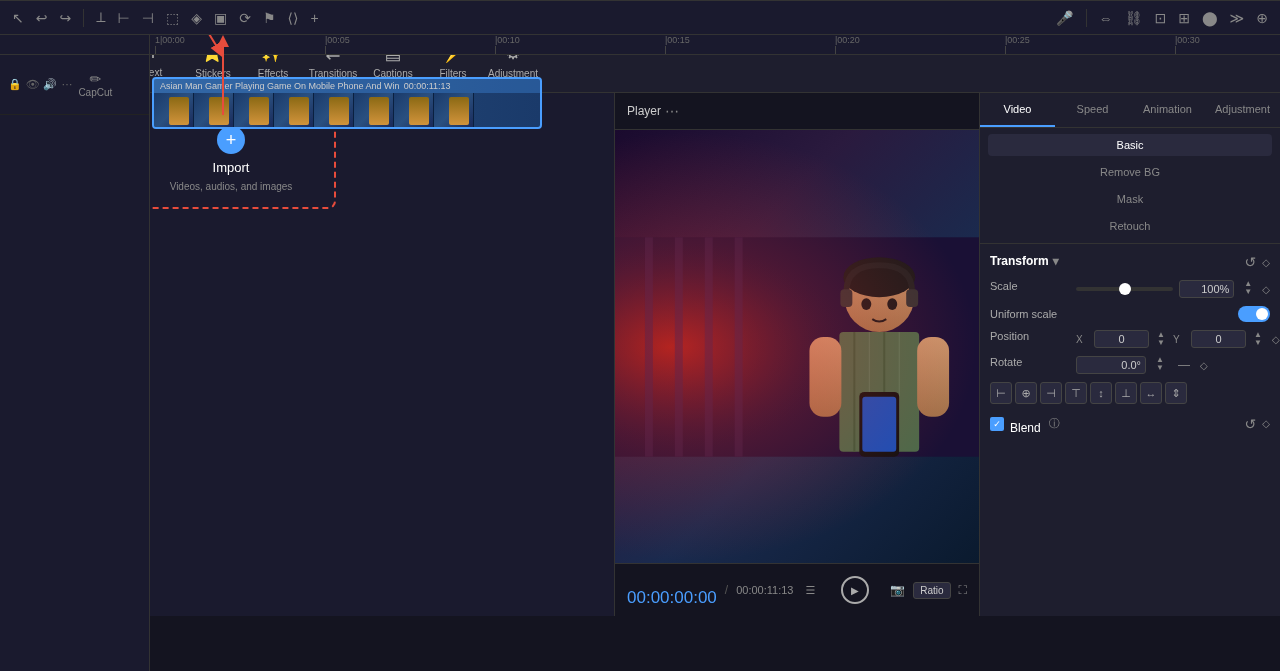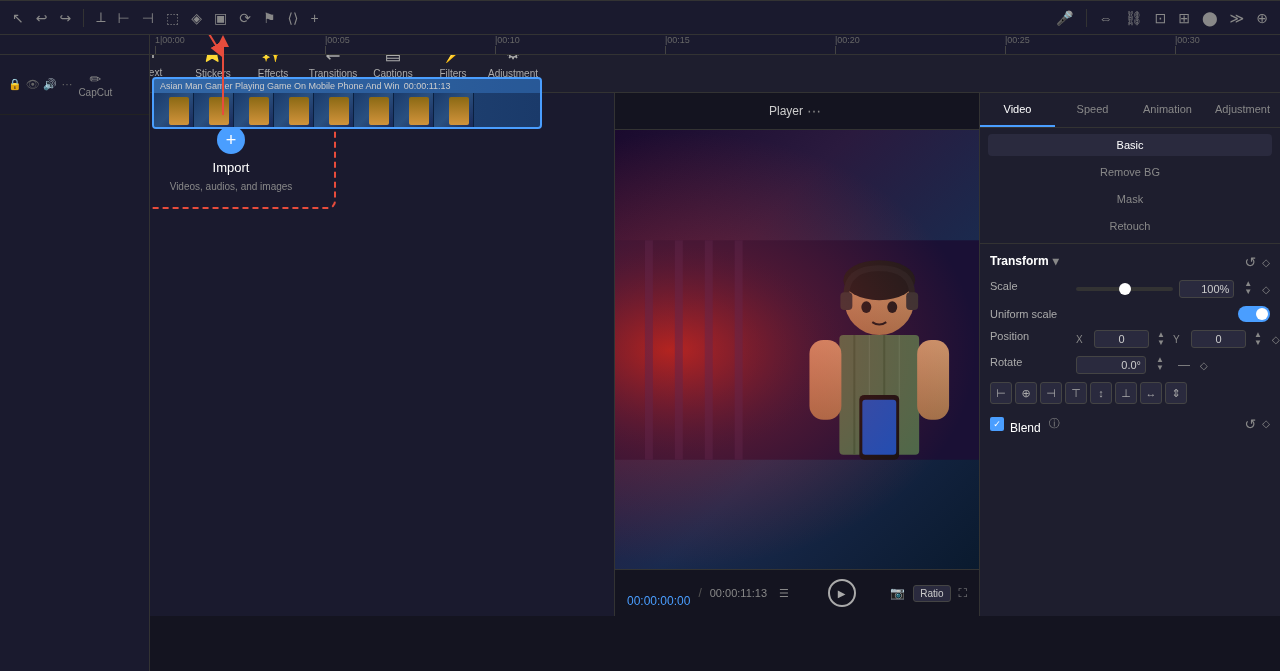--- a/index.html
+++ b/index.html
@@ -58,31 +58,31 @@
     }
     .import-zone-plus { width: 28px; height: 28px; background: #4a9eff; border-radius: 50%; display: flex; align-items: center; justify-content: center; color: #fff; font-size: 18px; }
     .import-label { color: #fff; font-size: 13px; font-weight: 500; }
     .import-sub { color: #888; font-size: 10px; }
 
     
     .player-panel {
       width: 365px; background: #141420; border-right: 1px solid #333;
       display: flex; flex-direction: column;
     }
-    .player-header { display: flex; align-items: center; justify-content: center; padding: 8px 12px; border-bottom: 1px solid #333; }
+    .player-header { display: flex; align-items: center; justify-content: flex-start; padding: 8px 12px; border-bottom: 1px solid #333; }
     .player-title { font-size: 12px; color: #ccc; }
     .player-video { flex: 1; background: #0a0a1a; position: relative; overflow: hidden; }
     .video-placeholder {
       width: 100%; height: 100%; background: linear-gradient(135deg, #1a0a2e 0%, #2a1a3e 30%, #1a2a4e 60%, #0a1a2e 100%);
       display: flex; align-items: center; justify-content: center; position: relative; overflow: hidden;
     }
     .red-light { position: absolute; top: 0; left: 0; width: 100%; height: 100%; background: radial-gradient(ellipse at 20% 50%, rgba(255,50,50,0.4) 0%, transparent 70%); }
     .player-controls { display: flex; align-items: center; justify-content: space-between; padding: 8px 12px; border-top: 1px solid #333; }
     .time-display { display: flex; align-items: center; gap: 8px; }
-    .time-current { color: #4a9eff; font-size: 12px; margin-top: 16px; }
+    .time-current { color: #4a9eff; font-size: 17px; margin-top: 16px; }
     .time-total { color: #888; font-size: 11px; }
     .play-btn { width: 28px; height: 28px; border-radius: 50%; background: transparent; border: 2px solid #aaa; display: flex; align-items: center; justify-content: center; cursor: pointer; color: #aaa; font-size: 10px; }
     .player-right-controls { display: flex; gap: 8px; align-items: center; }
     .player-ctrl-btn { background: transparent; border: none; color: #888; cursor: pointer; font-size: 12px; }
     .ratio-btn { background: #2a2a3e; border: 1px solid #444; color: #ccc; padding: 2px 6px; border-radius: 3px; font-size: 10px; cursor: pointer; }
 
     
     .right-panel { width: 300px; background: #1e1e2e; display: flex; flex-direction: column; }
     .right-tabs { display: flex; border-bottom: 1px solid #333; }
     .right-tab { flex: 1; text-align: center; padding: 10px 4px; font-size: 11px; cursor: pointer; color: #888; }

